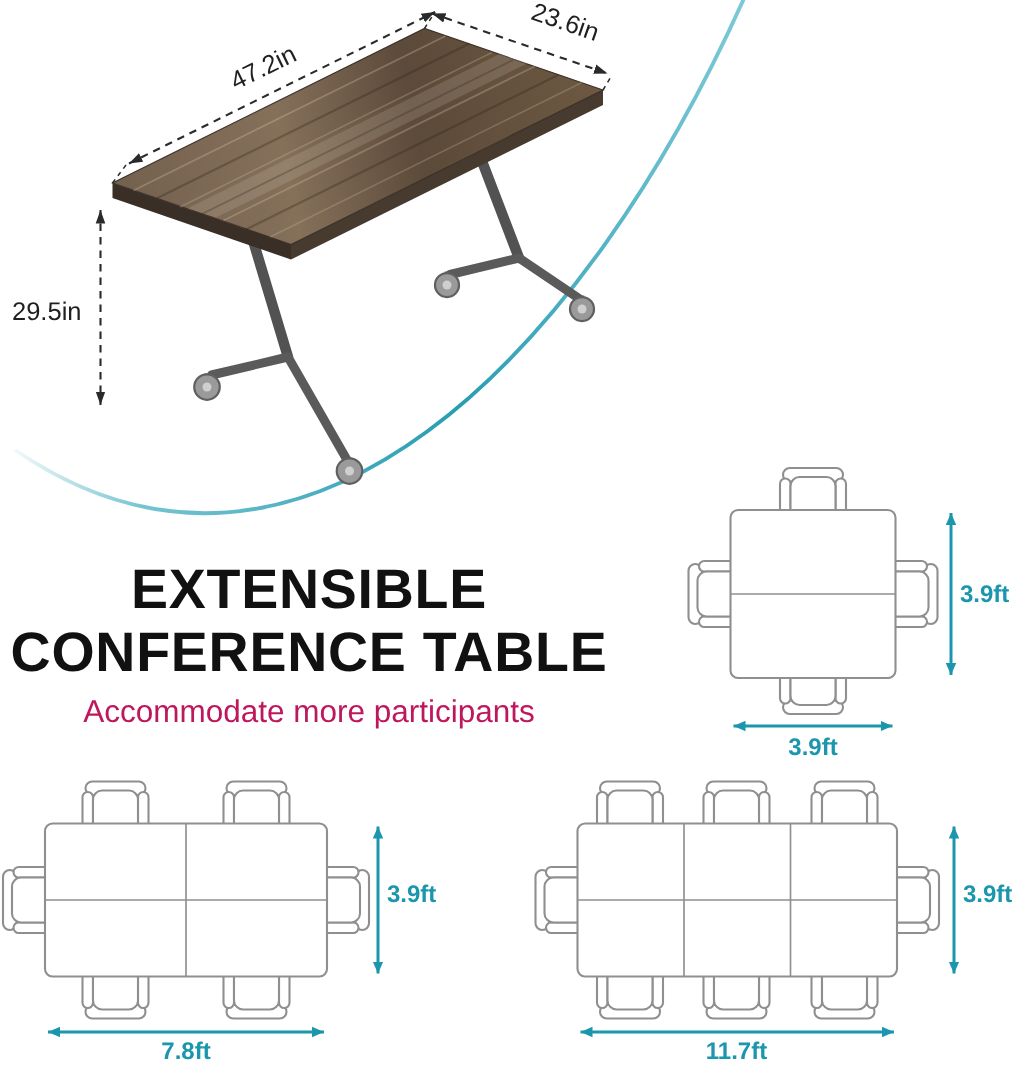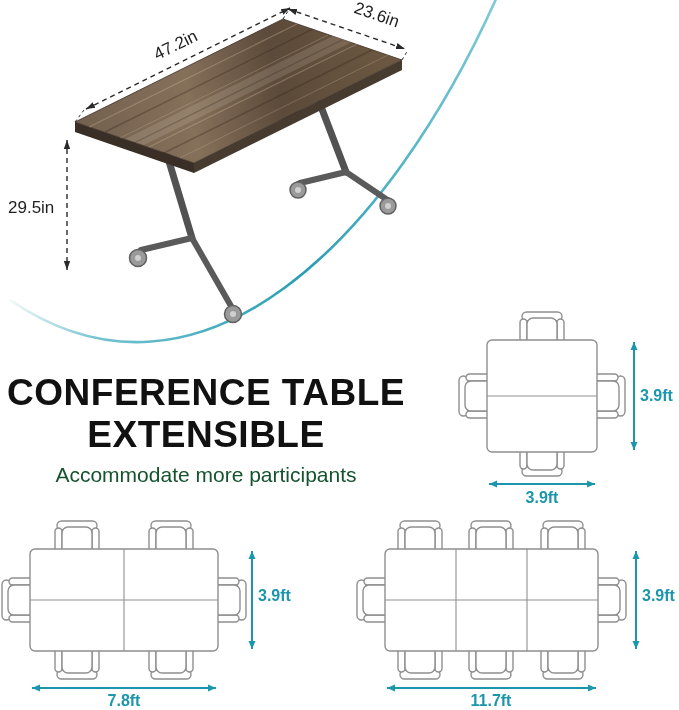--- a/index.html
+++ b/index.html
@@ -7,21 +7,21 @@
   body { margin: 0; background: #fff; font-family: "Liberation Sans", sans-serif; }
   .canvas {
     position: relative; width: 679px; height: 710px;
     background: #fff; overflow: hidden;
   }
   .scene { position: absolute; left: 0; top: 0; }
 
   
   .heading { position: absolute; left: 0; top: 372px; width: 412px; text-align: center; color: var(--ink); }
   .h1 { font-size: 37px; font-weight: 800; line-height: 1.13; letter-spacing: .5px; }
-  .sub { font-size: 21px; font-weight: 400; margin-top: 7px; color: #14532d; }
+  .sub { font-size: 21px; font-weight: 400; margin-top: 7px; color: #be185d; }
 
   
   text { font-family: "Liberation Sans", sans-serif; }
   .lbl-black { fill: #1f1f1f; font-size: 17px; }
   .lbl-teal  { fill: var(--accent); font-size: 16px; font-weight: 700; }
   .dimline-black { stroke: #2a2a2a; stroke-width: 1.4; fill: none; stroke-dasharray: 5 4; }
   .tickline { stroke: #2a2a2a; stroke-width: 1; fill: none; stroke-dasharray: 3 3; }
   .dimline-teal { stroke: var(--accent); stroke-width: 2; fill: none; }
   .mblack { fill: #2a2a2a; }
   .mteal { fill: var(--accent); }
@@ -173,18 +173,18 @@
       <line class="grid" x1="527" y1="549" x2="527" y2="651"></line>
       <line class="grid" x1="385" y1="600" x2="598" y2="600"></line>
       <line class="dimline-teal" x1="636" y1="551" x2="636" y2="649" marker-start="url(#aT)" marker-end="url(#aT)"></line>
       <text class="lbl-teal" x="642" y="601" text-anchor="start">3.9ft</text>
       <line class="dimline-teal" x1="387" y1="688" x2="596" y2="688" marker-start="url(#aT)" marker-end="url(#aT)"></line>
       <text class="lbl-teal" x="491" y="706" text-anchor="middle">11.7ft</text>
     </g>
   </svg>
 
   <div class="heading">
+    <div class="h1">EXTENSIBLE</div>
     <div class="h1">CONFERENCE TABLE</div>
-    <div class="h1">EXTENSIBLE</div>
     <div class="sub">Accommodate more participants</div>
   </div>
 
 </div>
 
 </body></html>

